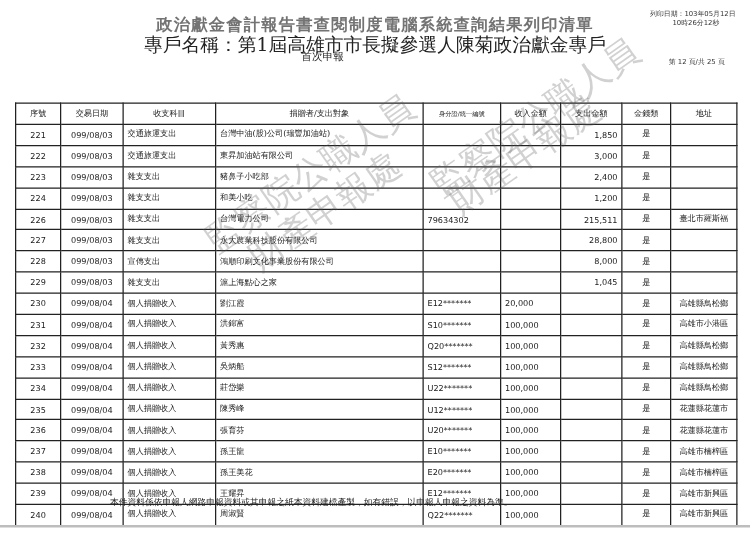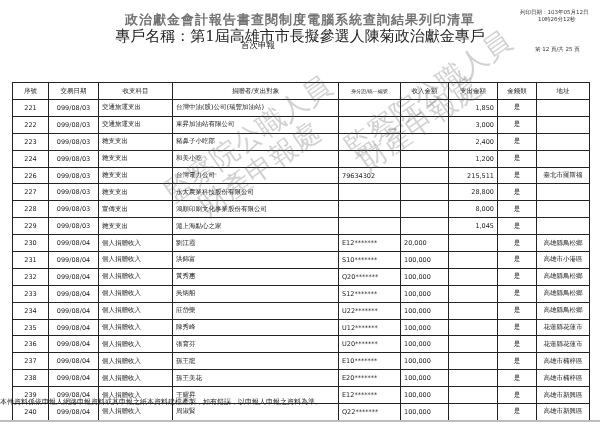--- a/index.html
+++ b/index.html
@@ -55,21 +55,21 @@
   td.c-date { text-align: center; font-family: "DejaVu Sans", sans-serif; font-size: 6.5px; }
   td.c-cat { text-align: left; padding-left: 10px; }
   td.c-party { text-align: left; padding-left: 6px; }
   td.c-id { text-align: left; padding-left: 8px; font-family: "DejaVu Sans", sans-serif; font-size: 5px; }
   td.c-in { text-align: left; font-family: "DejaVu Sans", sans-serif; font-size: 6.5px; }
   td.c-out { text-align: right; font-family: "DejaVu Sans", sans-serif; font-size: 6.5px; }
   td.c-cash { text-align: center; }
   td.c-addr { text-align: center; font-size: 6.3px; }
   .footer-note {
     position: absolute; left: 0; top: 397px; width: 498px;
-    text-align: left; font-size: 7px; color: #222;
+    text-align: center; font-size: 7px; color: #222;
   }
   .bottom-rule {
     position: absolute; left: 0; top: 420px; width: 600px; height: 2px;
     background: #bdbdbd;
   }
   .watermark {
     position: absolute; color: rgba(90,90,90,0.28);
     font-size: 28px; font-family: "DejaVu Serif", serif;
     transform: rotate(-35deg); pointer-events: none; white-space: nowrap;
   }

